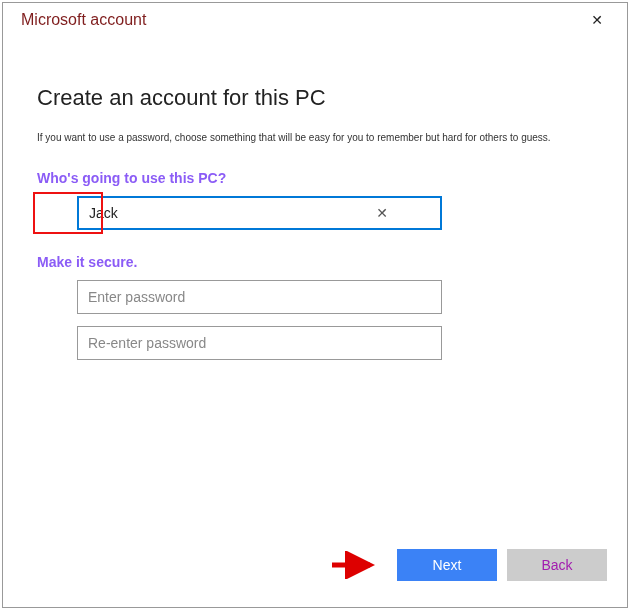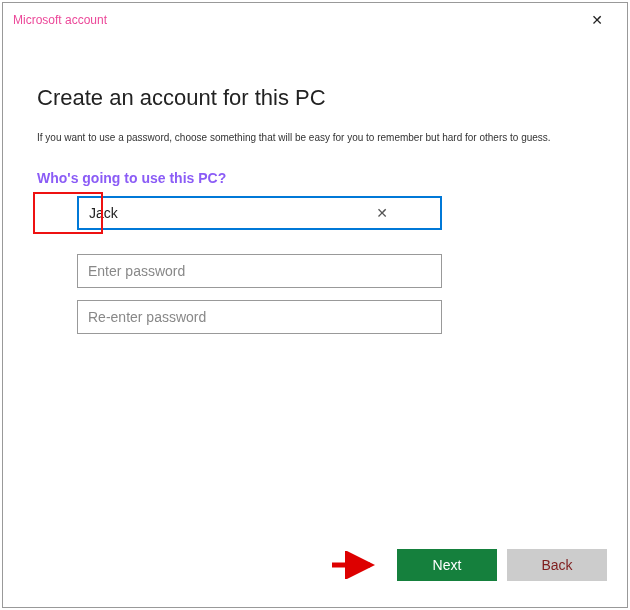--- a/index.html
+++ b/index.html
@@ -23,22 +23,23 @@
       margin: 2px;
     }
     .titlebar {
       display: flex;
       justify-content: space-between;
       align-items: center;
       padding: 6px 10px 4px 10px;
       height: 32px;
     }
     .titlebar-title {
-      font-size: 12px;
-      color: #ec4899;
+      font-size: 16px;
+      color: #7f1d1d;
+      margin-left: 8px;
     }
     .close-btn {
       width: 40px;
       height: 28px;
       display: flex;
       align-items: center;
       justify-content: center;
       cursor: pointer;
       font-size: 14px;
       color: #222;
@@ -122,26 +123,26 @@
     }
     .btn {
       width: 100px;
       height: 32px;
       border: none;
       font-size: 14px;
       font-family: inherit;
       cursor: pointer;
     }
     .btn-primary {
-      background: #15803d;
+      background: #3b82f6;
       color: #fff;
     }
     .btn-secondary {
       background: #ccc;
-      color: #7f1d1d;
+      color: #a21caf;
     }
     .arrow {
       position: absolute;
       bottom: 28px;
       right: 247px;
     }
   </style>
 </head>
 <body>
 
@@ -161,20 +162,21 @@
     <div class="section-label">Who's going to use this PC?</div>
 
     <div class="input-row">
       <input type="text" class="text-input" value="Jack" style="">
       <span class="clear-x">
         <span>✕</span>
       </span>
       <div class="highlight-box"></div>
     </div>
 
+    <div class="section-label">Make it secure.</div>
 
     <div class="input-row secure">
       <input type="password" class="text-input plain" placeholder="Enter password" style="">
     </div>
 
     <div class="input-row secure">
       <input type="password" class="text-input plain" placeholder="Re-enter password" style="">
     </div>
   </div>
 

